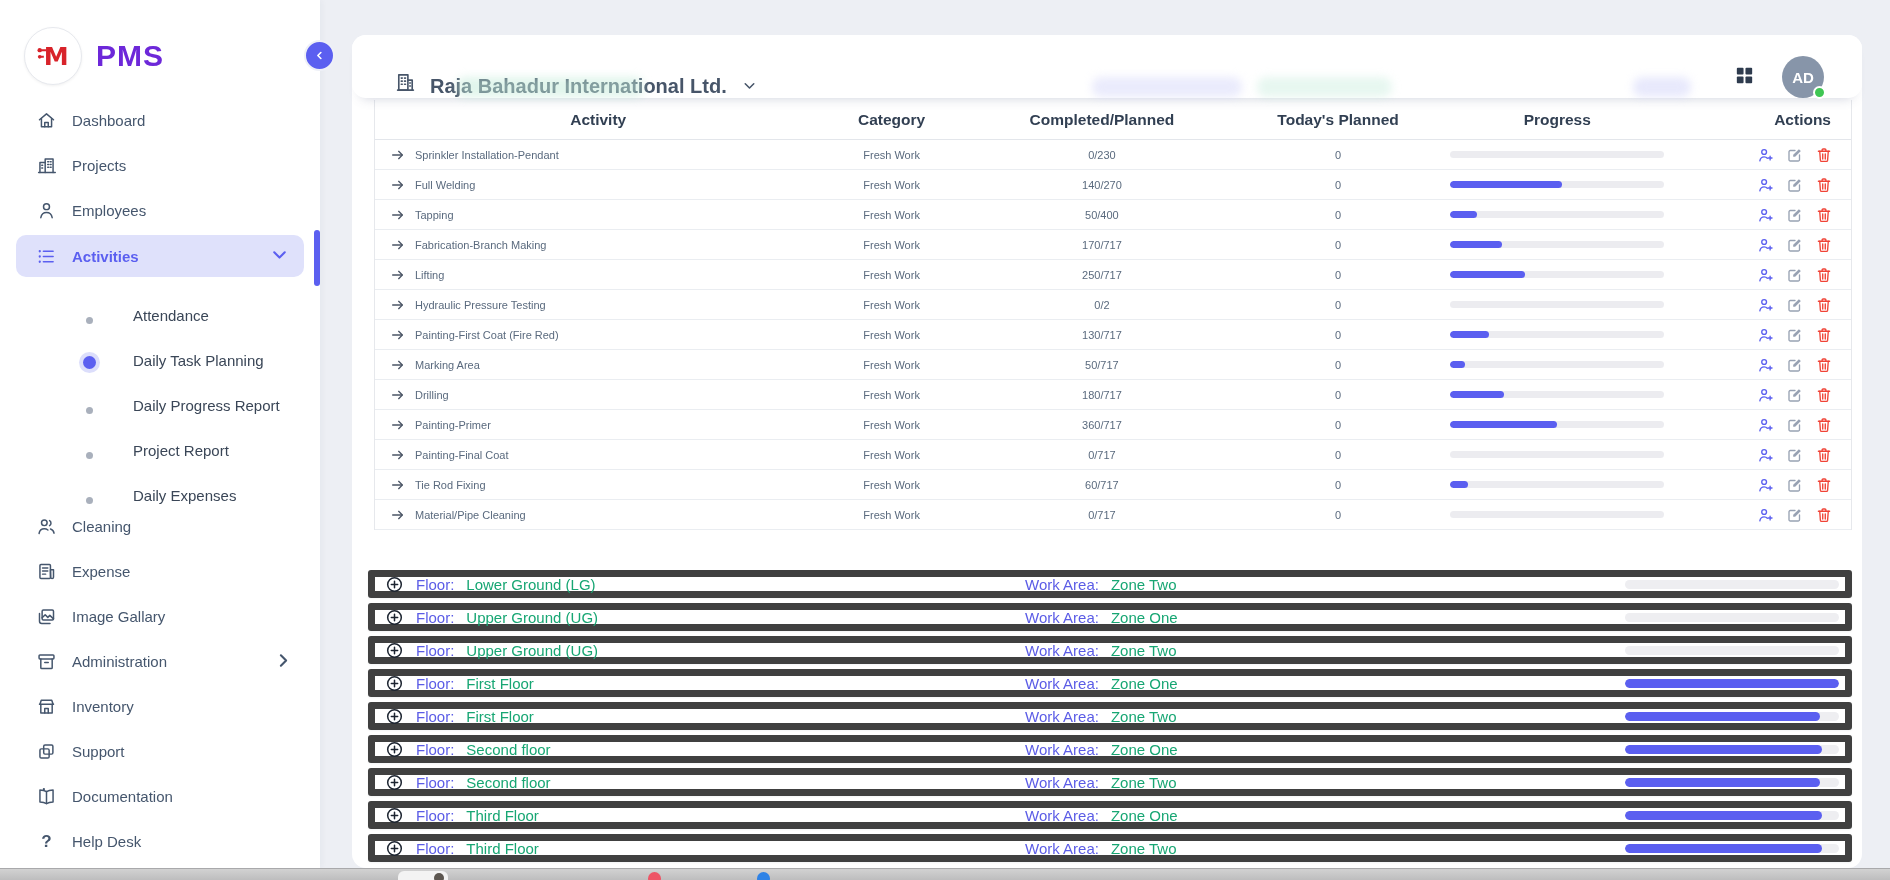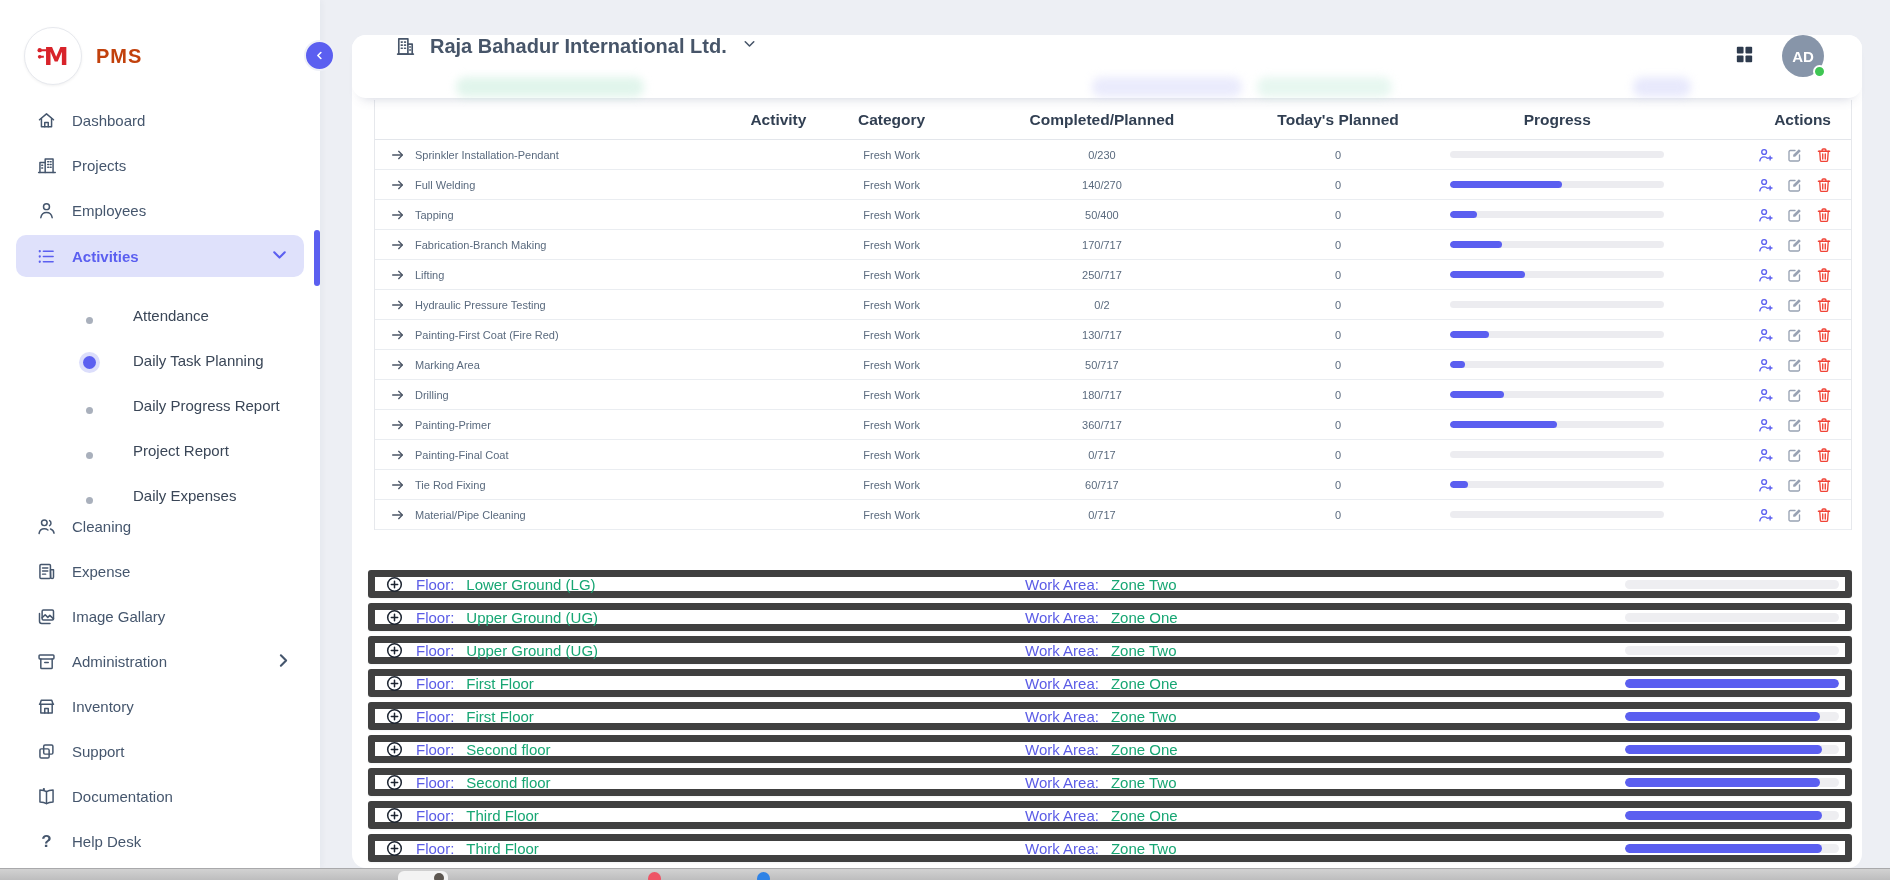--- a/index.html
+++ b/index.html
@@ -7,21 +7,21 @@
     font-family:"Liberation Sans","DejaVu Sans",sans-serif;
     background:#edeff4; color:#45566d; }
 
   
   .sidebar { position:absolute; left:0; top:0; width:320px; height:868px;
     background:#fff; z-index:2; box-shadow:2px 0 6px rgba(30,40,70,.04); }
   .logo-row { display:flex; align-items:center; gap:14px; padding:16px 0 0 24px; height:96px; }
   .logo-circle { width:58px; height:58px; border-radius:50%; background:#fff;
     border:1px solid #e7e9ee; display:flex; align-items:center; justify-content:center;
     box-shadow:0 1px 3px rgba(0,0,0,.06); }
-  .app-title { font-size:20px; font-weight:bold; color:#c2410c; letter-spacing:1px; }
+  .app-title { font-size:30px; font-weight:bold; color:#6d28d9; letter-spacing:1px; }
 
   .side-nav { padding-top:2px; }
   .nav-item { height:45px; display:flex; align-items:center; gap:15px;
     padding-left:36px; font-size:15px; color:#45566d; cursor:pointer; position:relative; }
   .nav-item svg { width:21px; height:21px; flex:0 0 21px; }
   .nav-item .chev { margin-left:auto; margin-right:26px; }
   .nav-item.pill { margin:2px 16px; height:42px; padding-left:20px;
     background:var(--accent_light,#dfe1fb); border-radius:10px; color:var(--accent,#5b5ff0); font-weight:600; }
   .nav-item.pill .chev { margin-right:14px; }
   .active-indicator { position:absolute; right:-16px; top:-5px; width:6px; height:56px;
@@ -37,21 +37,21 @@
   
   .collapse-btn { position:absolute; left:304px; top:40px; width:31px; height:31px;
     border-radius:50%; background:var(--accent,#5b5ff0); border:2px solid #eef0f7;
     display:flex; align-items:center; justify-content:center; z-index:5; cursor:pointer; }
   .collapse-btn svg { width:13px; height:13px; }
 
   
   .content { position:absolute; left:352px; top:35px; right:28px; bottom:12px;
     background:#fff; border-radius:14px; z-index:1; }
 
-  .company-header { position:relative; height:63px; display:flex; align-items:flex-start;
+  .company-header { position:relative; height:63px; display:flex; align-items:flex-end;
     padding:0 38px 0 42px; background:#fff; border-radius:14px;
     box-shadow:0 9px 12px -9px rgba(90,100,135,.30); z-index:3; }
   .company-header .b-icon svg { width:23px; height:23px; color:#475569; }
   .company-name { font-size:20px; font-weight:600; color:#475569; margin:0 14px 0 13px; }
   .company-header .chev-down svg { width:17px; height:17px; color:#475569; }
   .hdr-right { margin-left:auto; display:flex; align-items:center; gap:26px; }
   .grid-btn svg { width:23px; height:23px; color:#2e3b4e; cursor:pointer; }
   .avatar { position:relative; width:42px; height:42px; border-radius:50%;
     background:var(--avatar_bg,#8795a9); color:#fff; font-weight:bold; font-size:15px;
     display:flex; align-items:center; justify-content:center; cursor:pointer; }
@@ -66,21 +66,21 @@
 
   
   .table-wrap { position:absolute; left:22px; right:10px; top:65px;
     border-left:1px solid #e6e8ec; border-right:1px solid #e6e8ec; background:#fff; }
   .t-head, .t-row { display:grid;
     grid-template-columns:29.5% 11% 17.5% 14.5% 15.2% 1fr; align-items:center; }
   .t-head { height:40px; border-bottom:1px solid #e3e6eb;
     font-size:15.5px; font-weight:600; color:#313f52; }
   .t-row { height:30px; border-bottom:1px solid #eaedf1; font-size:11px; color:#5a6a7e; }
   .c { padding:0 4px; }
-  .c.left { padding-left:15px; text-align:right; }
+  .c.left { padding-left:15px; text-align:center; }
   .c.center { text-align:center; }
   .c.right { text-align:right; padding-right:20px; }
   .cell-activity { display:flex; align-items:center; gap:9px; padding-left:15px; }
   .cell-activity svg { width:16px; height:16px; color:#4b5565; flex:0 0 16px; }
   .progress-cell { padding:0 5px; }
   .track { width:100%; height:7px; background:#ececf0; border-radius:4px; overflow:hidden; }
   .track .fill { height:100%; background:var(--accent,#5b5ff0); border-radius:4px; width:0; }
   .cell-actions { display:flex; justify-content:flex-end; align-items:center;
     gap:11px; padding-right:18px; }
   .cell-actions svg { width:18px; height:18px; cursor:pointer; }

